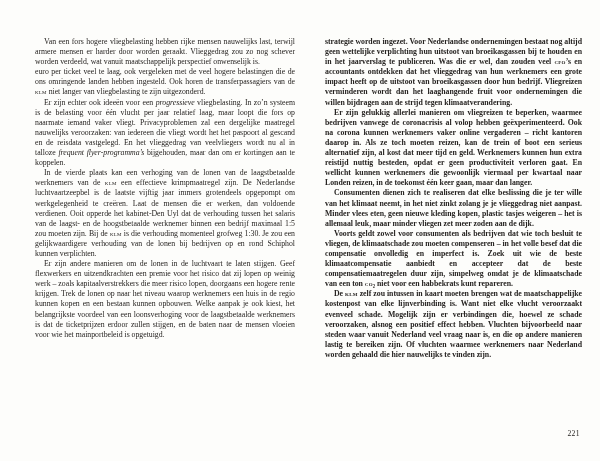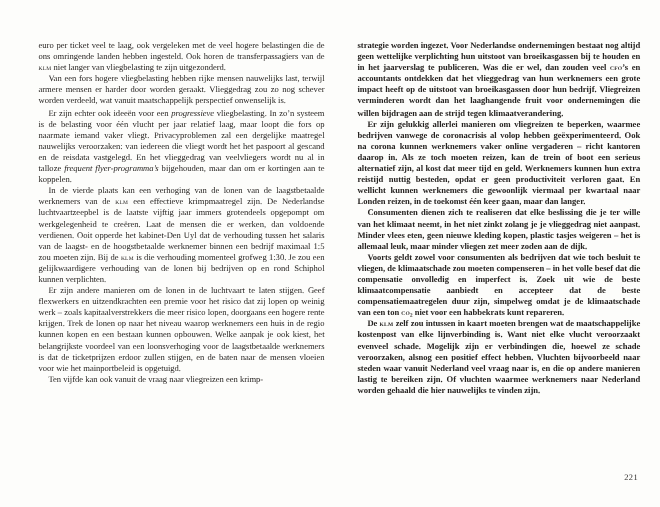--- a/index.html
+++ b/index.html
@@ -47,26 +47,25 @@
   }
   .page-number.left  { left: 37px; margin-top: 32px; }
   .page-number.right { right: 20px; }
 </style>
 </head>
 <body>
 
 <div class="spread">
 
   <div class="page-text left">
+      <p class="para ind">Van een fors hogere vliegbelasting hebben rijke mensen nauwelijks last, terwijl armere mensen er harder door worden geraakt. Vlieggedrag zou zo nog schever worden verdeeld, wat vanuit maatschappelijk perspectief onwenselijk is.</p>
       <p class="para">euro per ticket veel te laag, ook vergeleken met de veel hogere belastingen die de ons omringende landen hebben ingesteld. Ook horen de transferpassagiers van de <span class="sc">klm</span> niet langer van vliegbelasting te zijn uitgezonderd.</p>
-      <p class="para ind">Van een fors hogere vliegbelasting hebben rijke mensen nauwelijks last, terwijl armere mensen er harder door worden geraakt. Vlieggedrag zou zo nog schever worden verdeeld, wat vanuit maatschappelijk perspectief onwenselijk is.</p>
       <p class="para ind">Er zijn echter ook ideeën voor een <em>progressieve</em> vliegbelasting. In zo’n systeem is de belasting voor één vlucht per jaar relatief laag, maar loopt die fors op naarmate iemand vaker vliegt. Privacyproblemen zal een dergelijke maatregel nauwelijks veroorzaken: van iedereen die vliegt wordt het het paspoort al gescand en de reisdata vastgelegd. En het vlieggedrag van veelvliegers wordt nu al in talloze <em>frequent flyer-programma’s</em> bijgehouden, maar dan om er kortingen aan te koppelen.</p>
       <p class="para ind">In de vierde plaats kan een verhoging van de lonen van de laagstbetaalde werknemers van de <span class="sc">klm</span> een effectieve krimpmaatregel zijn. De Nederlandse luchtvaartzeepbel is de laatste vijftig jaar immers grotendeels opgepompt om werkgelegenheid te creëren. Laat de mensen die er werken, dan voldoende verdienen. Ooit opperde het kabinet-Den Uyl dat de verhouding tussen het salaris van de laagst- en de hoogstbetaalde werknemer binnen een bedrijf maximaal 1:5 zou moeten zijn. Bij de <span class="sc">klm</span> is die verhouding momenteel grofweg 1:30. Je zou een gelijkwaardigere verhouding van de lonen bij bedrijven op en rond Schiphol kunnen verplichten.</p>
       <p class="para ind">Er zijn andere manieren om de lonen in de luchtvaart te laten stijgen. Geef flexwerkers en uitzendkrachten een premie voor het risico dat zij lopen op weinig werk – zoals kapitaalverstrekkers die meer risico lopen, doorgaans een hogere rente krijgen. Trek de lonen op naar het niveau waarop werknemers een huis in de regio kunnen kopen en een bestaan kunnen opbouwen. Welke aanpak je ook kiest, het belangrijkste voordeel van een loonsverhoging voor de laagstbetaalde werknemers is dat de ticketprijzen erdoor zullen stijgen, en de baten naar de mensen vloeien voor wie het mainportbeleid is opgetuigd.</p>
-      <p class="para ind">Ten vijfde kan ook vanuit de vraag naar vliegreizen een krimp-</p>
     </div>
 
   <div class="page-text right">
       <p class="para">strategie worden ingezet. Voor Nederlandse ondernemingen bestaat nog altijd geen wettelijke verplichting hun uitstoot van broeikasgassen bij te houden en in het jaarverslag te publiceren. Was die er wel, dan zouden veel <span class="sc">cfo</span>’s en accountants ontdekken dat het vlieggedrag van hun werknemers een grote impact heeft op de uitstoot van broeikasgassen door hun bedrijf. Vliegreizen verminderen wordt dan het laaghangende fruit voor ondernemingen die willen bijdragen aan de strijd tegen klimaatverandering.</p>
       <p class="para ind">Er zijn gelukkig allerlei manieren om vliegreizen te beperken, waarmee bedrijven vanwege de coronacrisis al volop hebben geëxperimenteerd. Ook na corona kunnen werknemers vaker online vergaderen – richt kantoren daarop in. Als ze toch moeten reizen, kan de trein of boot een serieus alternatief zijn, al kost dat meer tijd en geld. Werknemers kunnen hun extra reistijd nuttig besteden, opdat er geen productiviteit verloren gaat. En wellicht kunnen werknemers die gewoonlijk viermaal per kwartaal naar Londen reizen, in de toekomst één keer gaan, maar dan langer.</p>
       <p class="para ind">Consumenten dienen zich te realiseren dat elke beslissing die je ter wille van het klimaat neemt, in het niet zinkt zolang je je vlieggedrag niet aanpast. Minder vlees eten, geen nieuwe kleding kopen, plastic tasjes weigeren – het is allemaal leuk, maar minder vliegen zet meer zoden aan de dijk.</p>
       <p class="para ind">Voorts geldt zowel voor consumenten als bedrijven dat wie toch besluit te vliegen, de klimaatschade zou moeten compenseren – in het volle besef dat die compensatie onvolledig en imperfect is. Zoek uit wie de beste klimaatcompensatie aanbiedt en accepteer dat de beste compensatiemaatregelen duur zijn, simpelweg omdat je de klimaatschade van een ton <span class="sc">co</span>₂ niet voor een habbekrats kunt repareren.</p>
       <p class="para ind">De <span class="sc">klm</span> zelf zou intussen in kaart moeten brengen wat de maatschappelijke kostenpost van elke lijnverbinding is. Want niet elke vlucht veroorzaakt evenveel schade. Mogelijk zijn er verbindingen die, hoewel ze schade veroorzaken, alsnog een positief effect hebben. Vluchten bijvoorbeeld naar steden waar vanuit Nederland veel vraag naar is, en die op andere manieren lastig te bereiken zijn. Of vluchten waarmee werknemers naar Nederland worden gehaald die hier nauwelijks te vinden zijn.</p>
     </div>
 

